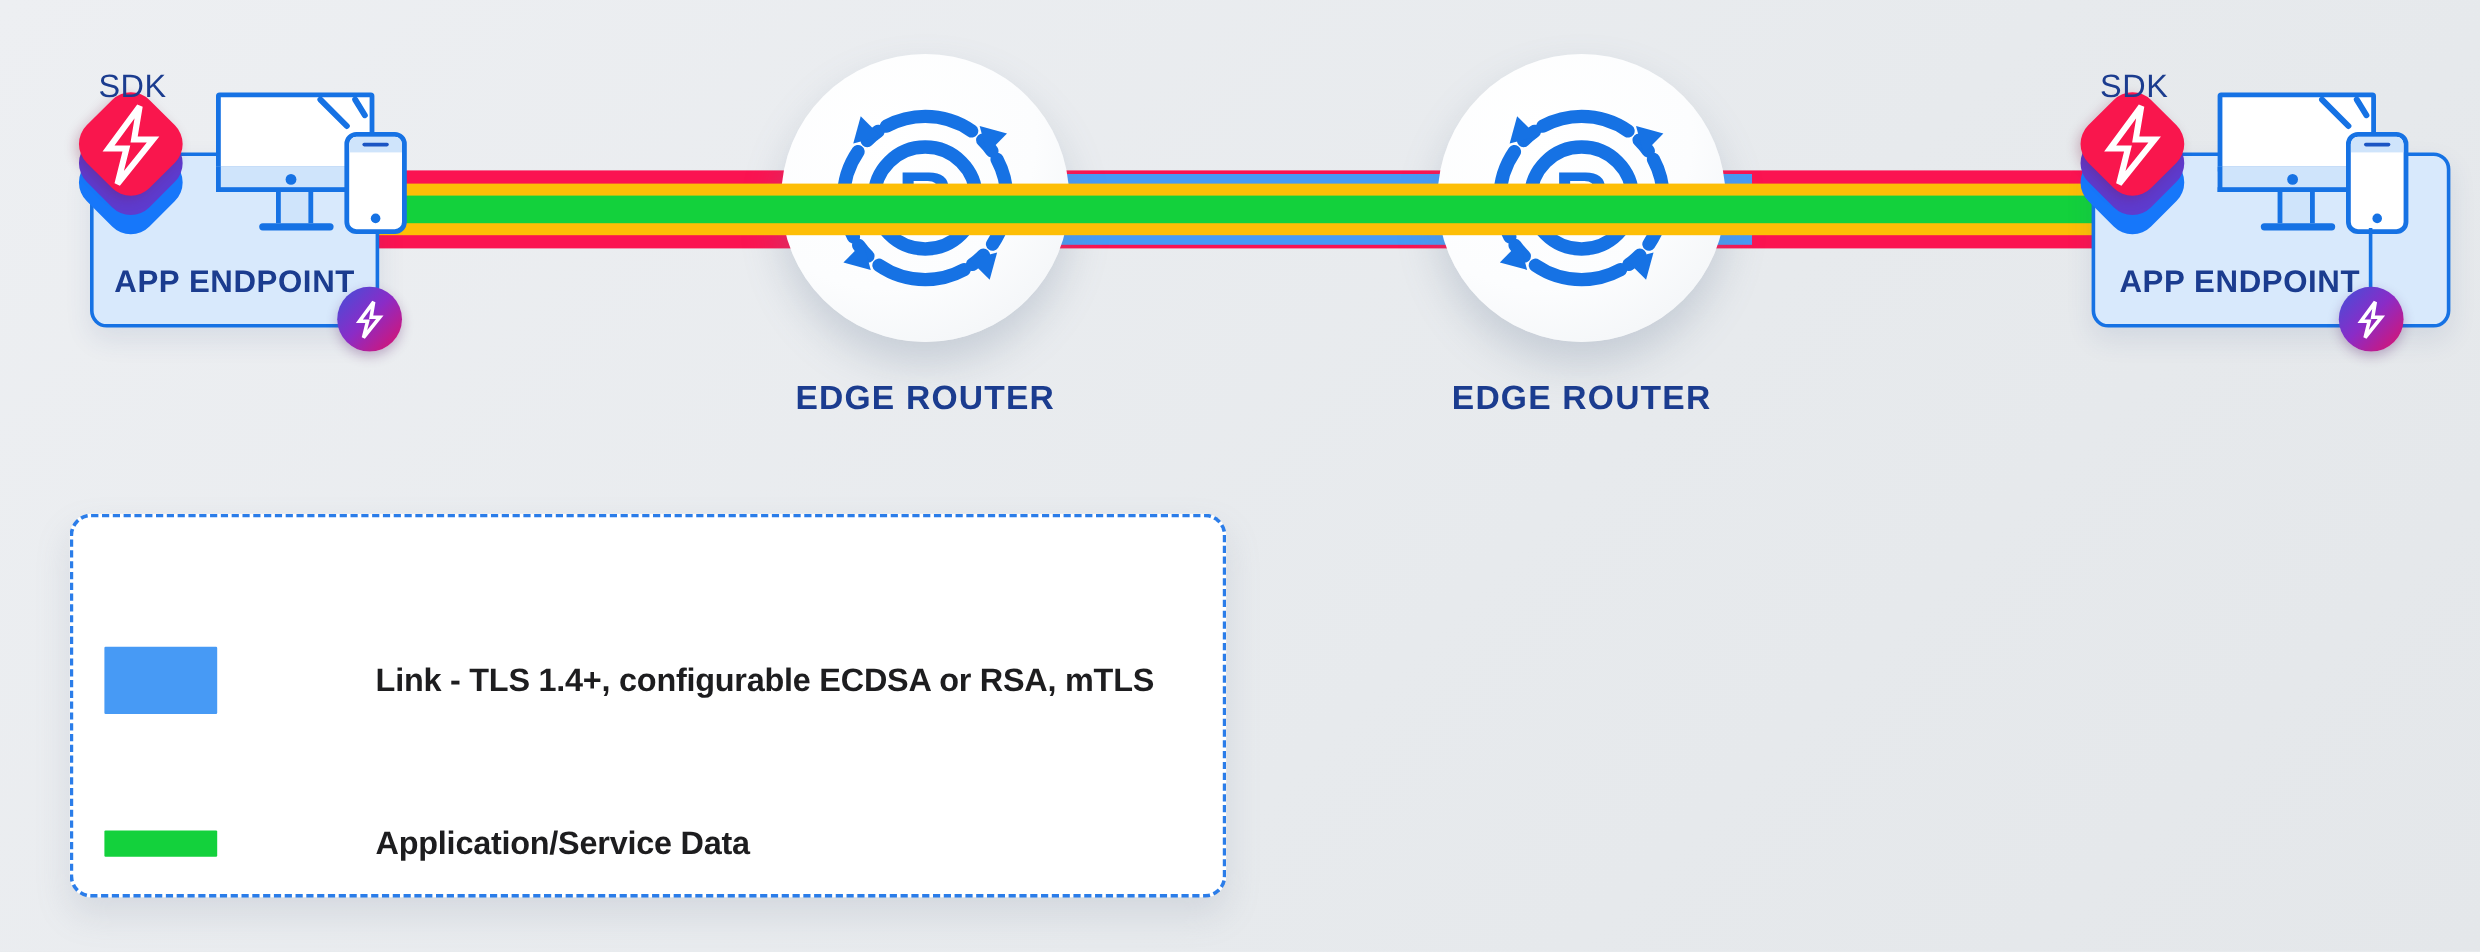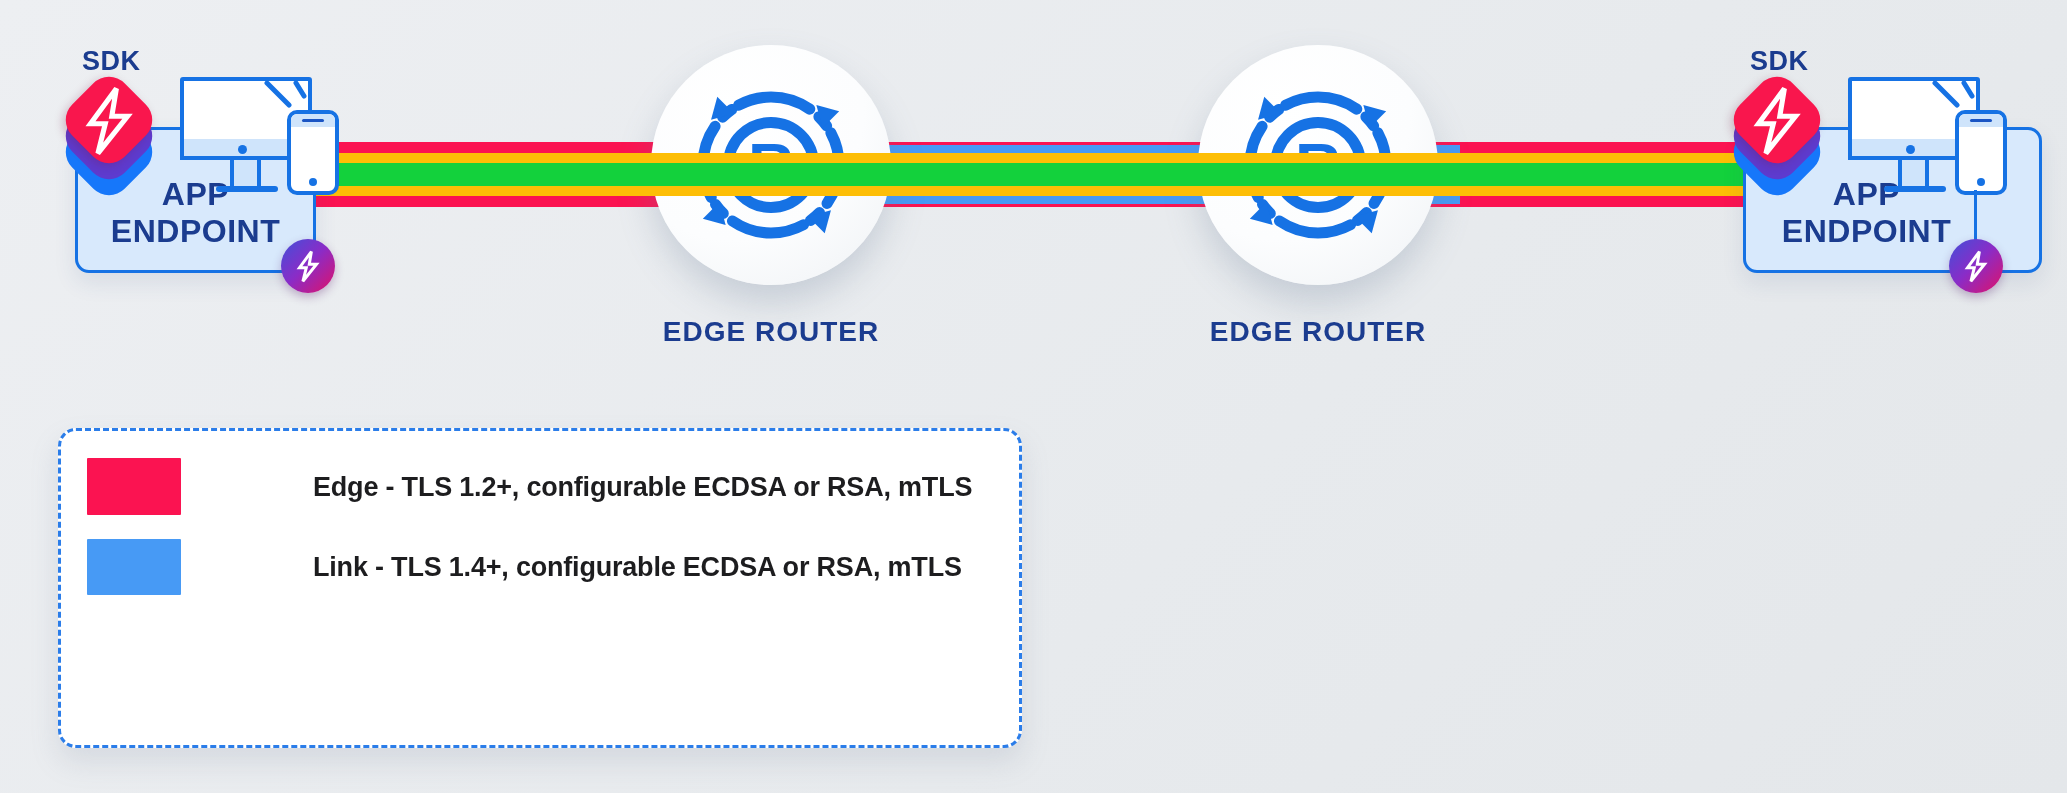--- a/index.html
+++ b/index.html
@@ -24,23 +24,23 @@
   .router-label.right{left:1168px;}
   
   .endpoint{position:absolute;top:40px;width:340px;height:270px;z-index:6;}
   .endpoint.left{left:55px;}
   .endpoint.right{left:1723px;}
   .ep-box{position:absolute;left:20px;top:87px;width:235px;height:140px;border-radius:14px;
     background:var(--fill_light_blue);border:3px solid var(--outline_blue);
     box-shadow:0 10px 22px rgba(40,70,130,.10);}
   .endpoint.right .ep-box{width:293px;}
   .ep-box-label{position:absolute;left:0;bottom:20px;width:100%;text-align:center;
-    color:var(--navy);font-size:32px;font-weight:700;letter-spacing:.5px;}
+    color:var(--navy);font-size:26px;font-weight:700;letter-spacing:.5px;}
   .endpoint.right .ep-box-label{width:241px;} 
-  .sdk-label{position:absolute;left:27px;top:6px;color:var(--navy);font-size:27px;font-weight:700;letter-spacing:.5px;}
+  .sdk-label{position:absolute;left:27px;top:17px;color:var(--navy);font-size:27px;font-weight:400;letter-spacing:.5px;}
   .diamond{position:absolute;left:17px;width:74px;height:74px;border-radius:22px;transform:rotate(45deg);}
   .diamond.blue{top:75px;background:var(--sdk_blue);}
   .diamond.purple{top:59px;background:var(--sdk_purple);}
   .diamond.red{top:43px;background:var(--sdk_red);box-shadow:0 4px 10px rgba(120,20,60,.25);}
   .diamond svg{transform:rotate(-45deg);}
   
   .mon-screen{position:absolute;left:125px;top:37px;width:124px;height:58px;background:#ffffff;
     border:4px solid var(--outline_blue);border-radius:3px 3px 0 0;}
   .mon-bezel{position:absolute;left:125px;top:99px;width:125px;height:17px;background:#cfe4fb;
     border:4px solid var(--outline_blue);border-top:none;}
@@ -172,23 +172,23 @@
     </div>
     <div class="sdk-label">SDK</div>
     <div class="badge">
       <svg width="26" height="34" viewBox="0 0 60 80">
         <path d="M38 6 L10 44 L26 44 L18 76 L50 36 L33 36 Z" fill="none" stroke="#ffffff" stroke-width="7" stroke-linejoin="miter"></path>
       </svg>
     </div>
   </div>
 
   <div class="legend">
-    <div class="legend-row lr1">
-      <div class="legend-swatch" style="background: rgb(251, 19, 81);"></div>
-      <div class="legend-text">Edge - TLS 1.2+, configurable ECDSA or RSA, mTLS</div>
-    </div>
     <div class="legend-row lr2">
       <div class="legend-swatch" style="background: rgb(71, 154, 245);"></div>
       <div class="legend-text">Link - TLS 1.4+, configurable ECDSA or RSA, mTLS</div>
+    </div>
+    <div class="legend-row lr4">
+      <div class="legend-swatch" style="background: rgb(19, 209, 60);"></div>
+      <div class="legend-text">Application/Service Data</div>
     </div>
   </div>
 
 </div>
 
 </body></html>

